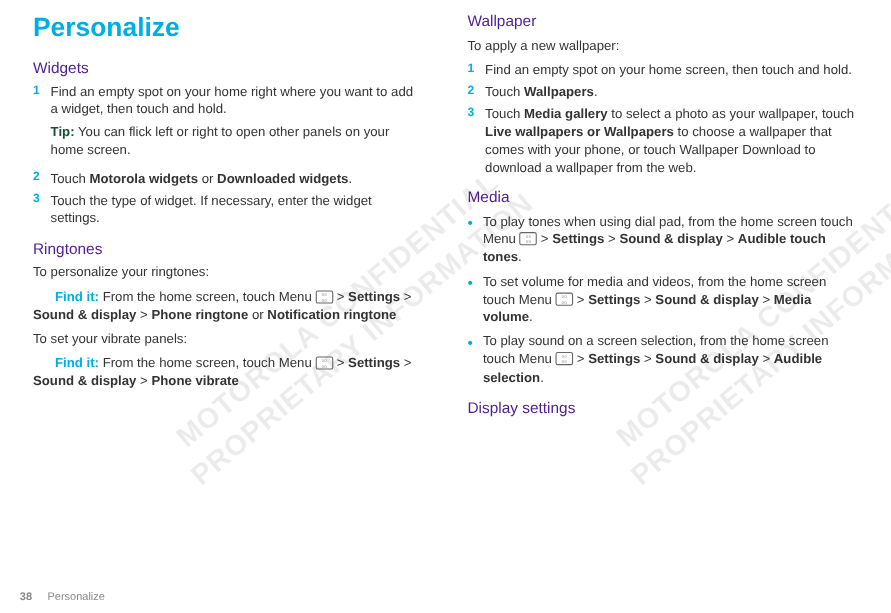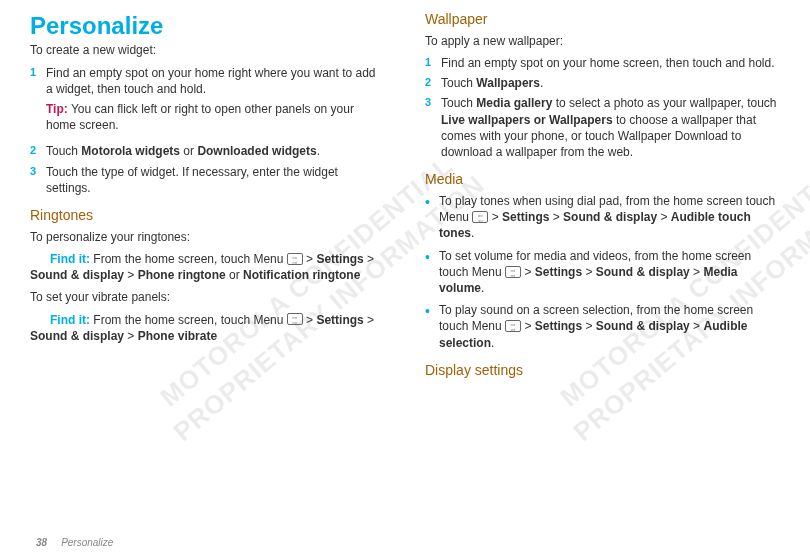--- a/index.html
+++ b/index.html
@@ -34,21 +34,21 @@
     font-weight: bold;
     color: #00aee6;
     margin-bottom: 0;
   }
   .subtitle {
     font-style: italic;
     font-size: 12px;
     margin-bottom: 14px;
   }
   h2.section {
-    color: #a16207;
+    color: #4c1d95;
     font-size: 14px;
     font-weight: normal;
     margin-top: 10px;
     margin-bottom: 4px;
   }
   p { margin-bottom: 6px; }
   ol { list-style: none; margin-bottom: 6px; }
   ol li { display: flex; margin-bottom: 4px; }
   ol li .num {
     color: #00aee6;
@@ -59,21 +59,21 @@
   ol li .body { flex: 1; }
   ul.bul { list-style: none; }
   ul.bul li { display: flex; margin-bottom: 6px; }
   ul.bul li::before {
     content: "•";
     color: #00aee6;
     font-size: 14px;
     min-width: 14px;
   }
   ul.bul li .body { flex: 1; }
-  .tip-label { color: #be185d; font-weight: bold; }
+  .tip-label { color: #14532d; font-weight: bold; }
   .findit { color: #00aee6; font-weight: bold; padding-left: 20px; }
   .b { font-weight: bold; text-align: right; }
   .menu-icon {
     display: inline-block;
     width: 16px;
     height: 12px;
     border: 1px solid #666;
     border-radius: 2px;
     vertical-align: middle;
     position: relative;
@@ -82,40 +82,39 @@
     line-height: 5px;
     text-align: center;
     padding-top: 1px;
     letter-spacing: 0;
   }
   .menu-icon::before { content: "▫▫\A▫▫"; white-space: pre; color:#666; }
   .tip-block { padding-left: 16px; margin-bottom: 6px; }
   .footer {
     position: absolute;
     bottom: 8px;
-    left: 36px;
+    left: 18px;
     font-size: 10px;
     color: #888;
-    font-style: italic;
   }
   .footer .pn { font-weight: bold; margin-right: 14px; }
 </style>
 </head>
 <body>
 
 <div class="watermark wm1">MOTOROLA CONFIDENTIAL
 PROPRIETARY INFORMATION</div>
 <div class="watermark wm2">MOTOROLA CONFIDENTIAL
 PROPRIETARY INFORMATION</div>
 
 <div class="columns">
   <div class="col">
     <h1 class="main">Personalize</h1>
 
-    <p>To create a new widget:</p>
+    <h2 class="section">Widgets</h2>
     <ol>
       <li>
         <span class="num">1</span>
         <span class="body">
           <span>Find an empty spot on your home right where you want to add a widget, then touch and hold.</span>
           <div class="tip-block" style="padding-left:0;margin-top:4px;">
             <span class="tip-label">Tip:</span><span> You can flick left or right to open other panels on your home screen.</span>
           </div>
         </span>
       </li>

